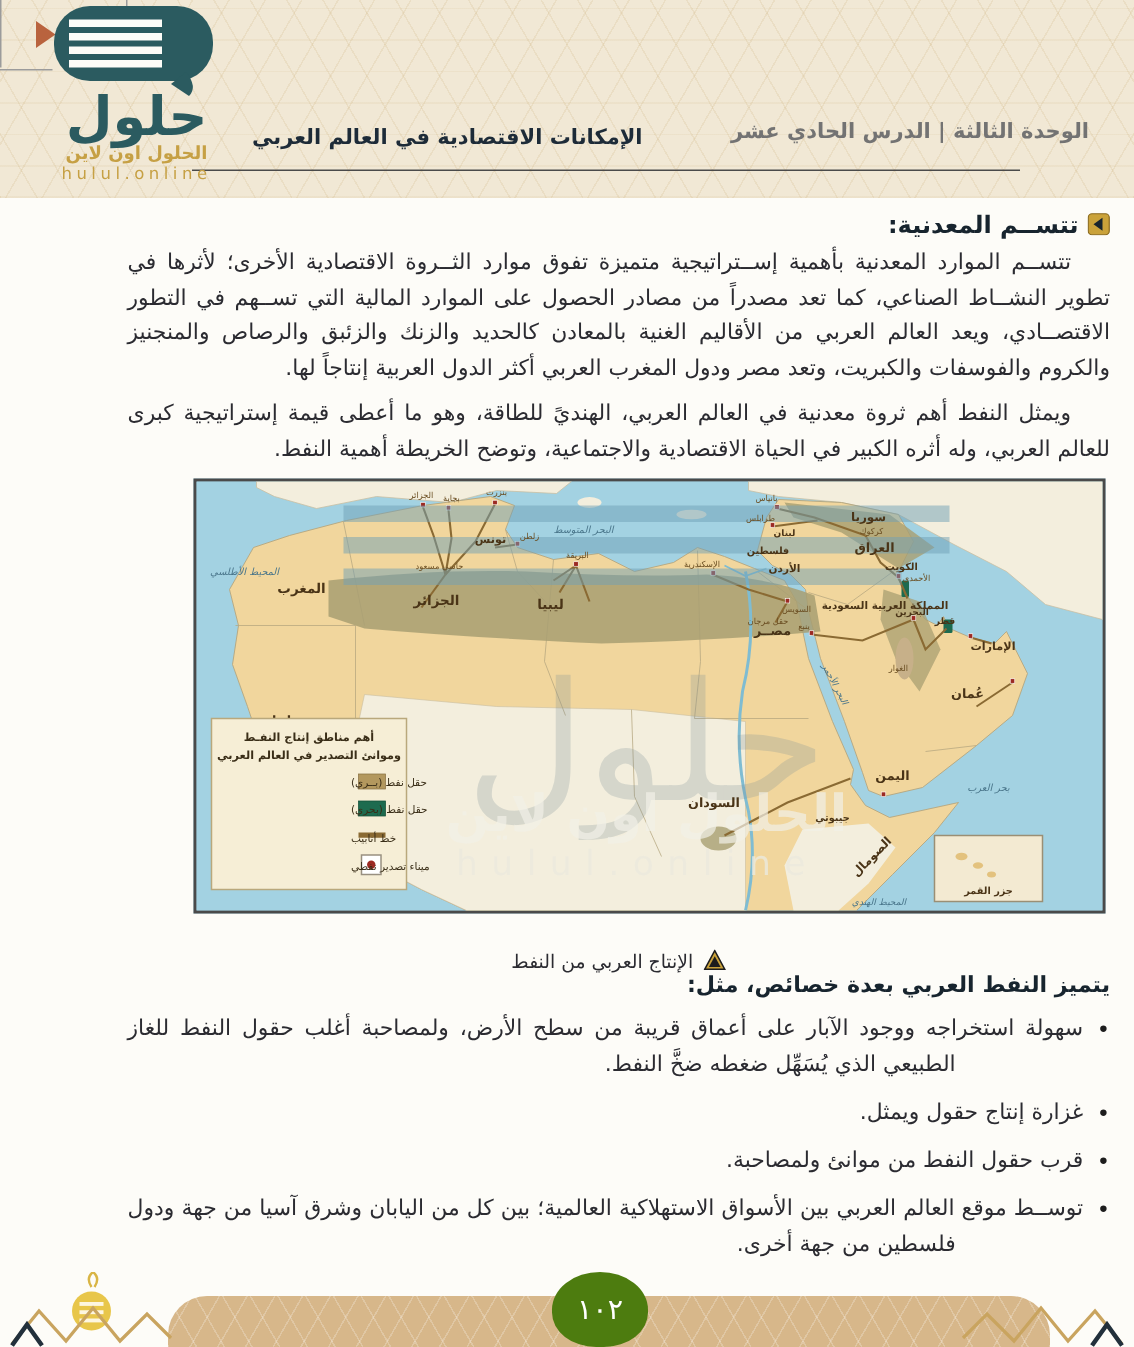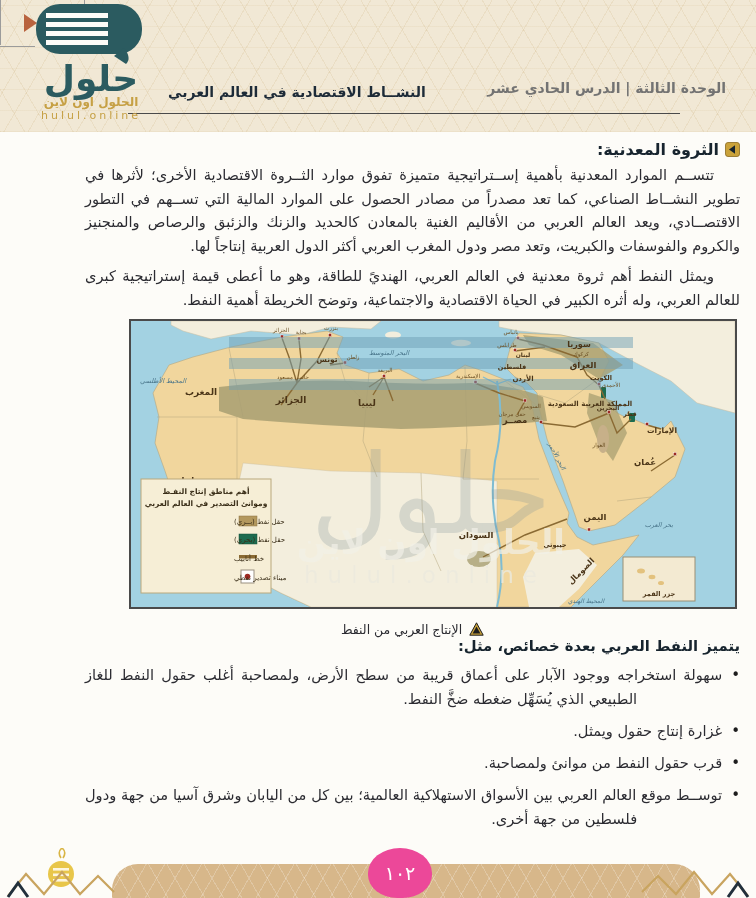--- a/index.html
+++ b/index.html
@@ -27,55 +27,55 @@
   .logo .name { font-size:36px; font-weight:bold; color:#2b5b60; line-height:34px; margin-top:-6px; }
   .logo .tagline { font-size:12px; font-weight:bold; color:#c6a044; line-height:13px; }
   .logo .domain { font-size:11px; color:#c6a044; letter-spacing:3px; line-height:13px; }
 
   
   .content { position:absolute; top:140px; right:16px; left:85px; color:#2b2b31; }
   .section-title { display:flex; align-items:center; gap:6px; font-size:16px; font-weight:bold; color:#17242e; }
   .para { font-size:14.6px; line-height:23.6px; text-align:justify; text-indent:26px; margin-top:7px; }
   .para.p1 { margin-top:4px; }
   figure.mapfig { width:608px; margin:7px 3px 0 auto; border:2px solid #4a4a4a; background:#a3d2e2; font-size:0; }
-  .map-caption { display:flex; align-items:center; justify-content:center; gap:7px; margin-top:13px; font-size:12.5px; color:#2b2b31; }
+  .map-caption { display:flex; align-items:center; justify-content:center; gap:7px; margin-top:24px; font-size:12.5px; color:#2b2b31; }
   .list-heading { margin-top:0; font-size:14.8px; font-weight:bold; color:#17242e; }
   ul.props { list-style:none; margin-top:9px; }
   ul.props li { display:flex; gap:9px; margin-bottom:8px; }
   ul.props .dot { color:#1d1d1d; font-size:15px; line-height:24px; }
   ul.props .txt { flex:1; font-size:14.6px; line-height:24px; text-align:justify; padding-right:85px; text-indent:-85px; }
 
   
   .footer-bar { position:absolute; left:112px; top:864px; width:588px; height:34px; border-radius:26px 26px 0 0;
     background-color:#d7b78a;
     background-image:
       repeating-linear-gradient(60deg, rgba(255,255,255,.22) 0 1px, transparent 1px 16px),
       repeating-linear-gradient(-60deg, rgba(255,255,255,.22) 0 1px, transparent 1px 16px);
   }
-  .page-badge { position:absolute; left:368px; top:848px; width:64px; height:50px; background:#ec4899;
+  .page-badge { position:absolute; left:368px; top:848px; width:64px; height:50px; background:#4d7c0f;
     border-radius:50% 50% 46% 46%; display:flex; align-items:center; justify-content:center;
     color:#ffffff; font-size:19px; letter-spacing:2px; z-index:4;font-family:Liberation Serif, serif; }
   .zigzag { position:absolute; bottom:0; z-index:3; }
   .ornament { position:absolute; left:44px; top:848px; z-index:3; }
 
   svg text { font-family:"DejaVu Sans", sans-serif; }
 </style>
 </head>
 <body>
 
 <div class="page">
 
   <div class="header-band"></div>
   <div class="crop-mark" style="left:0;top:0;width:1px;height:45px;"></div>
   <div class="crop-mark" style="left:0;top:46px;width:35px;height:1px;"></div>
   <div class="crop-mark" style="left:84px;top:0;width:1px;height:13px;"></div>
   <div class="corner-tri"></div>
 
   <div class="unit-lesson">الوحدة الثالثة | الدرس الحادي عشر</div>
-  <div class="lesson-title">النشــاط الاقتصادية في العالم العربي</div>
+  <div class="lesson-title">الإمكانات الاقتصادية في العالم العربي</div>
   <div class="header-rule"></div>
 
   <div class="logo">
     <svg width="118" height="62" viewBox="0 0 118 62">
       <rect x="4" y="2" width="106" height="50" rx="24" fill="#2b5b60"></rect>
       <path d="M92,46 q8,10 2,16 l-12,-8 z" fill="#2b5b60"></path>
       <rect x="14" y="11" width="62" height="5" fill="#fdfcf8"></rect>
       <rect x="14" y="20" width="62" height="5" fill="#fdfcf8"></rect>
       <rect x="14" y="29" width="62" height="5" fill="#fdfcf8"></rect>
       <rect x="14" y="38" width="62" height="5" fill="#fdfcf8"></rect>
@@ -85,21 +85,21 @@
     <div class="domain">hulul.online</div>
   </div>
 
   <div class="content">
 
     <div class="section-title">
       <svg width="15" height="15" viewBox="0 0 15 15">
         <rect x="0.5" y="0.5" width="14" height="14" rx="2.5" fill="#caa23a" stroke="#8a6a1f" stroke-width="0.8"></rect>
         <polygon points="10,3.2 4,7.5 10,11.8" fill="#17242e"></polygon>
       </svg>
-      <span>الثروة المعدنية:</span>
+      <span>تتســم المعدنية:</span>
     </div>
 
     <p class="para p1">تتســم الموارد المعدنية بأهمية إســتراتيجية متميزة تفوق موارد الثــروة الاقتصادية الأخرى؛ لأثرها في تطوير النشــاط الصناعي، كما تعد مصدراً من مصادر الحصول على الموارد المالية التي تســهم في التطور الاقتصــادي، ويعد العالم العربي من الأقاليم الغنية بالمعادن كالحديد والزنك والزئبق والرصاص والمنجنيز والكروم والفوسفات والكبريت، وتعد مصر ودول المغرب العربي أكثر الدول العربية إنتاجاً لها.</p>
     <p class="para">ويمثل النفط أهم ثروة معدنية في العالم العربي، الهنديً للطاقة، وهو ما أعطى قيمة إستراتيجية كبرى للعالم العربي، وله أثره الكبير في الحياة الاقتصادية والاجتماعية، وتوضح الخريطة أهمية النفط.</p>
 
     <figure class="mapfig">
       <svg width="604" height="286" viewBox="0 0 604 286">
 
         <rect width="604" height="286" fill="#a3d2e2"></rect>
 

